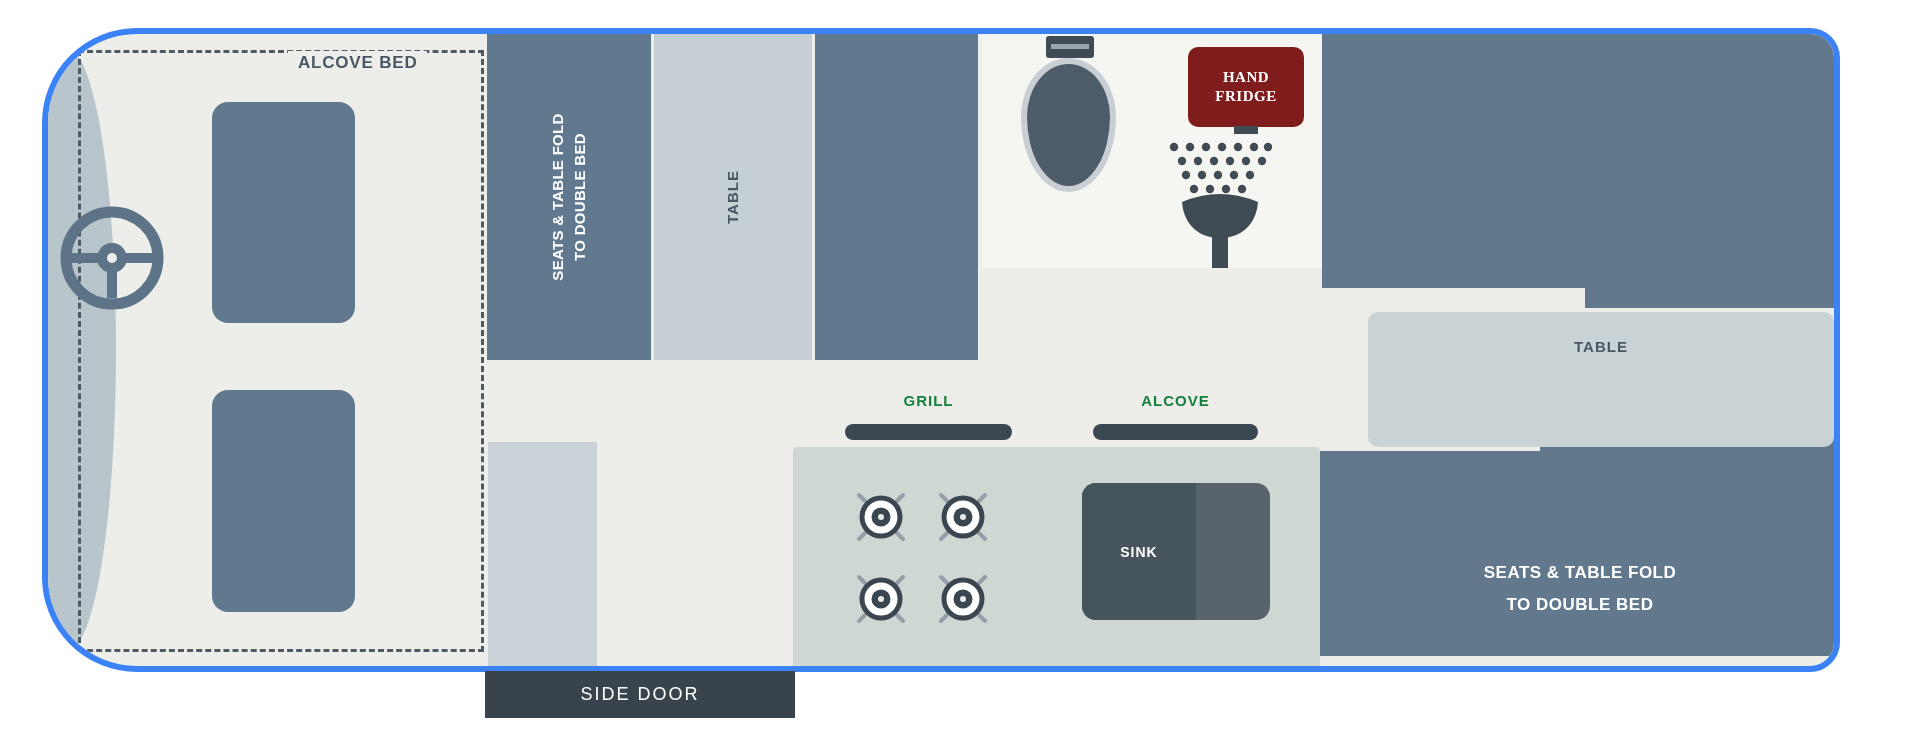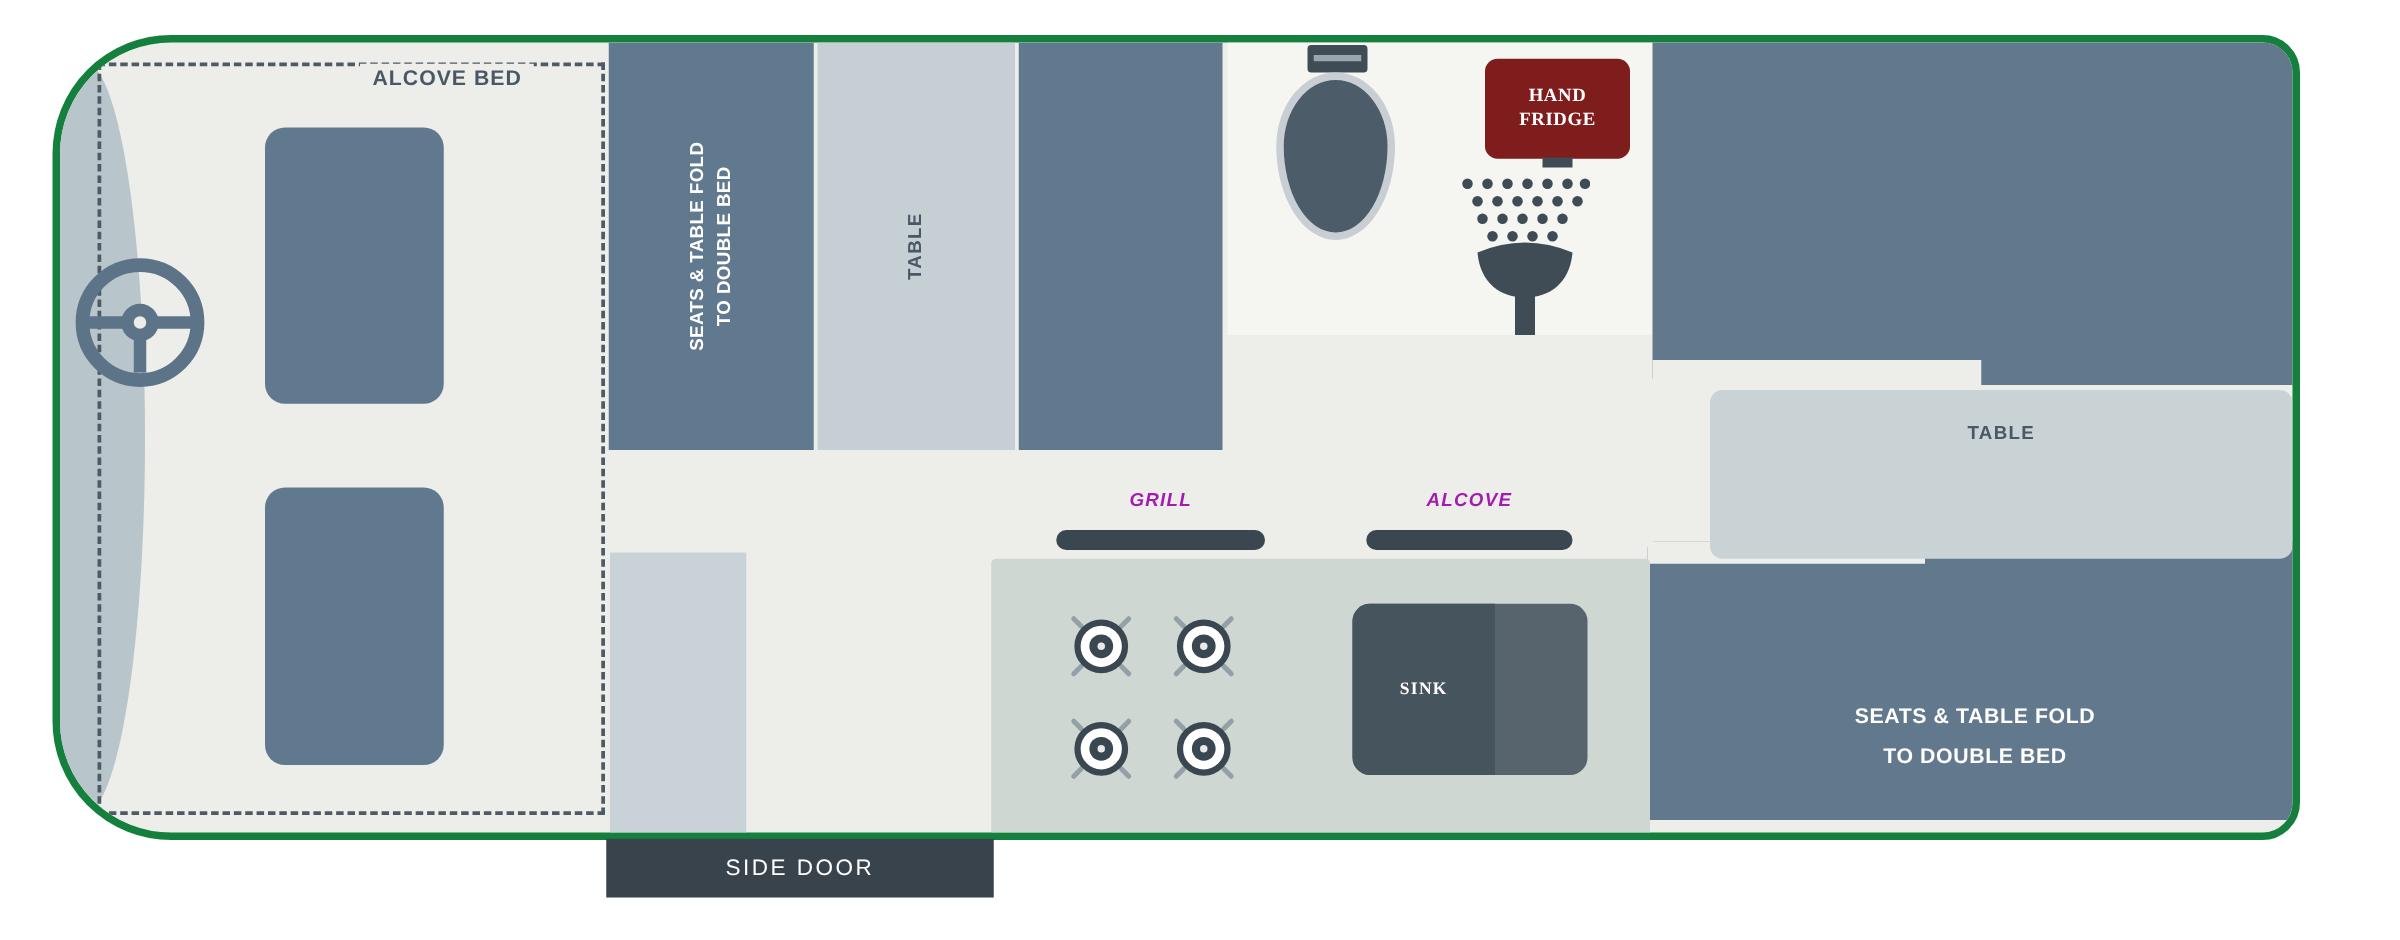--- a/index.html
+++ b/index.html
@@ -1,19 +1,19 @@
 <!DOCTYPE html>
 <html><head>
 <meta charset="utf-8">
 <style>
   html,body{margin:0;padding:0;background:#ffffff;}
   .stage{position:relative;width:1920px;height:752px;background:#ffffff;overflow:hidden;
          font-family:"Liberation Sans", sans-serif;}
   .vehicle{position:absolute;left:42px;top:28px;width:1798px;height:644px;box-sizing:border-box;
-           border:6px solid #15803d;border-radius:95px 30px 30px 95px;background:#edeeea;overflow:hidden;}
+           border:6px solid #3b82f6;border-radius:95px 30px 30px 95px;background:#edeeea;overflow:hidden;}
   .abs{position:absolute;}
   .cab{left:-28px;top:16px;width:96px;height:600px;border-radius:50%;background:#b8c5ca;}
   .alcove{left:30px;top:16px;width:406px;height:602px;border:3px dashed #4e5a64;box-sizing:border-box;}
   .alcove-label{left:240px;top:17px;padding:0 10px;background:#edeeea;color:#4a5866;
                 font-size:17px;line-height:24px;font-weight:bold;letter-spacing:.8px;}
   .seat{left:164px;width:143px;background:#61798e;border-radius:16px;}
   .seat1{top:68px;height:221px;}
   .seat2{top:356px;height:222px;}
   .block{background:#61798e;}
   .blockA{left:439px;top:0;width:164px;height:326px;}
@@ -37,30 +37,30 @@
   .rt-notch{left:1274px;top:254px;width:263px;height:21px;background:#edeeea;}
   .rtable{left:1320px;top:278px;width:466px;height:135px;background:#c9d3d6;border-radius:10px;}
   .rtable-label{left:0;right:0;top:26px;text-align:center;color:#4a5866;font-size:15px;
                 font-weight:bold;letter-spacing:1px;}
   .rb-block{left:1270px;top:399px;width:524px;height:223px;background:#62798d;border-radius:6px 0 0 0;}
   .rb-notch{left:1270px;top:399px;width:222px;height:18px;background:#edeeea;}
   .rb-text{left:0;right:0;top:124px;text-align:center;color:#ffffff;font-size:17px;
            line-height:32px;font-weight:bold;letter-spacing:.5px;}
   .wardrobe{left:440px;top:408px;width:109px;height:224px;background:#c9d2d6;}
   .counter{left:745px;top:413px;width:527px;height:219px;background:#ced7d2;border-radius:4px 4px 0 0;}
-  .appl-label{top:358px;text-align:center;color:#a21caf;font-size:15px;font-weight:bold;letter-spacing:1px;font-style:italic;}
+  .appl-label{top:358px;text-align:center;color:#15803d;font-size:15px;font-weight:bold;letter-spacing:1px;}
   .grill-label{left:797px;width:167px;}
   .fridge-label{left:1045px;width:165px;}
   .bar{top:390px;height:16px;background:#3a4750;border-radius:8px;}
   .grill-bar{left:797px;width:167px;}
   .fridge-bar{left:1045px;width:165px;}
   .sink{left:1034px;top:449px;width:188px;height:137px;background:#57646d;border-radius:14px;}
   .sink-left{left:0;top:0;width:114px;height:137px;background:#46545e;border-radius:14px 0 0 14px;
              display:flex;align-items:center;justify-content:center;color:#fff;font-size:14px;
-             font-weight:bold;letter-spacing:1px;font-family:Liberation Serif, serif;}
+             font-weight:bold;letter-spacing:1px;}
   .side-door{left:485px;top:671px;width:310px;height:47px;background:#39434b;
              display:flex;align-items:center;justify-content:center;color:#fff;
              font-size:18px;font-weight:normal;letter-spacing:2px;}
 </style>
 </head>
 <body>
 
 <div class="stage">
 
   <div class="vehicle">

